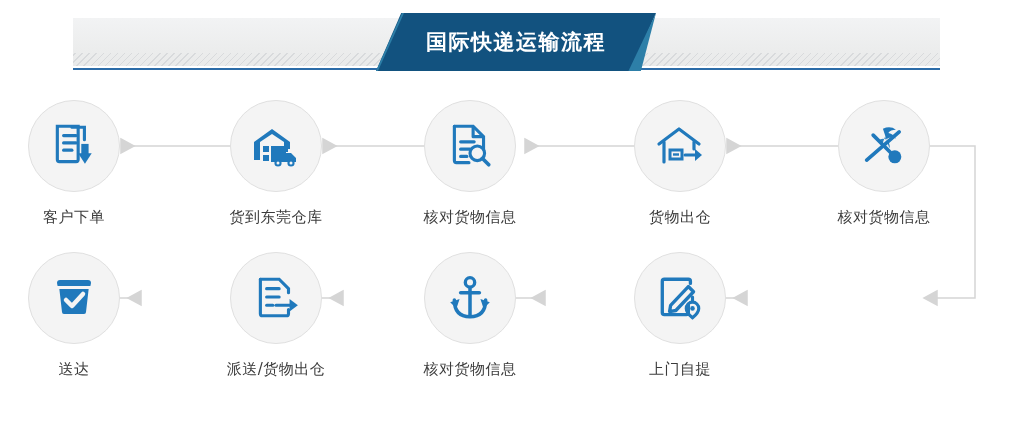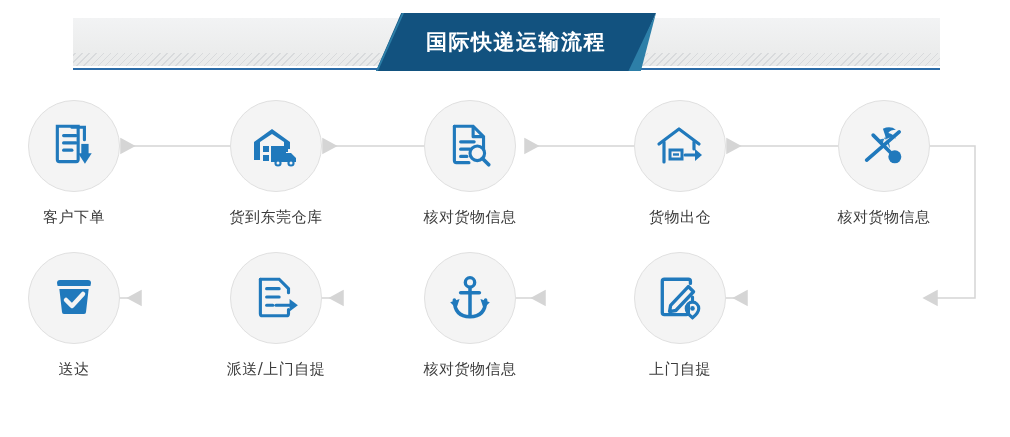--- a/index.html
+++ b/index.html
@@ -282,21 +282,21 @@
       <svg width="50" height="50" viewBox="0 0 48 48">
         <path d="M9 6 h18 l9 9 v4" fill="none" stroke="#2079bc" stroke-width="3" stroke-linecap="round"></path>
         <path d="M9 6 v33 a2 2 0 0 0 2 2 h23 a2 2 0 0 0 2-2 v-4" fill="none" stroke="#2079bc" stroke-width="3" stroke-linecap="round"></path>
         <line x1="15" y1="15" x2="27" y2="15" stroke="#2079bc" stroke-width="3" stroke-linecap="round"></line>
         <line x1="15" y1="23" x2="27" y2="23" stroke="#2079bc" stroke-width="3" stroke-linecap="round"></line>
         <line x1="15" y1="31" x2="21" y2="31" stroke="#2079bc" stroke-width="3" stroke-linecap="round"></line>
         <line x1="24" y1="31" x2="40" y2="31" stroke="#2079bc" stroke-width="3" stroke-linecap="round"></line>
         <polygon points="37,25 45,31 37,37" fill="#2079bc"></polygon>
       </svg>
     </div>
-    <div class="node-label">派送/上门自提</div>
+    <div class="node-label">派送/货物出仓</div>
   </div>
 
   <div class="node row2 col3">
     <div class="circle">
       <svg width="50" height="50" viewBox="0 0 48 48">
         <circle cx="24" cy="9" r="4.5" fill="none" stroke="#2079bc" stroke-width="3.2"></circle>
         <line x1="24" y1="14" x2="24" y2="41" stroke="#2079bc" stroke-width="3.4" stroke-linecap="round"></line>
         <line x1="15" y1="19" x2="33" y2="19" stroke="#2079bc" stroke-width="3.4" stroke-linecap="round"></line>
         <path d="M9 26 q0 16 15 16 q15 0 15-16" fill="none" stroke="#2079bc" stroke-width="3.4" stroke-linecap="round"></path>
         <polygon points="5,28 14,25 11,34" fill="#2079bc"></polygon>

